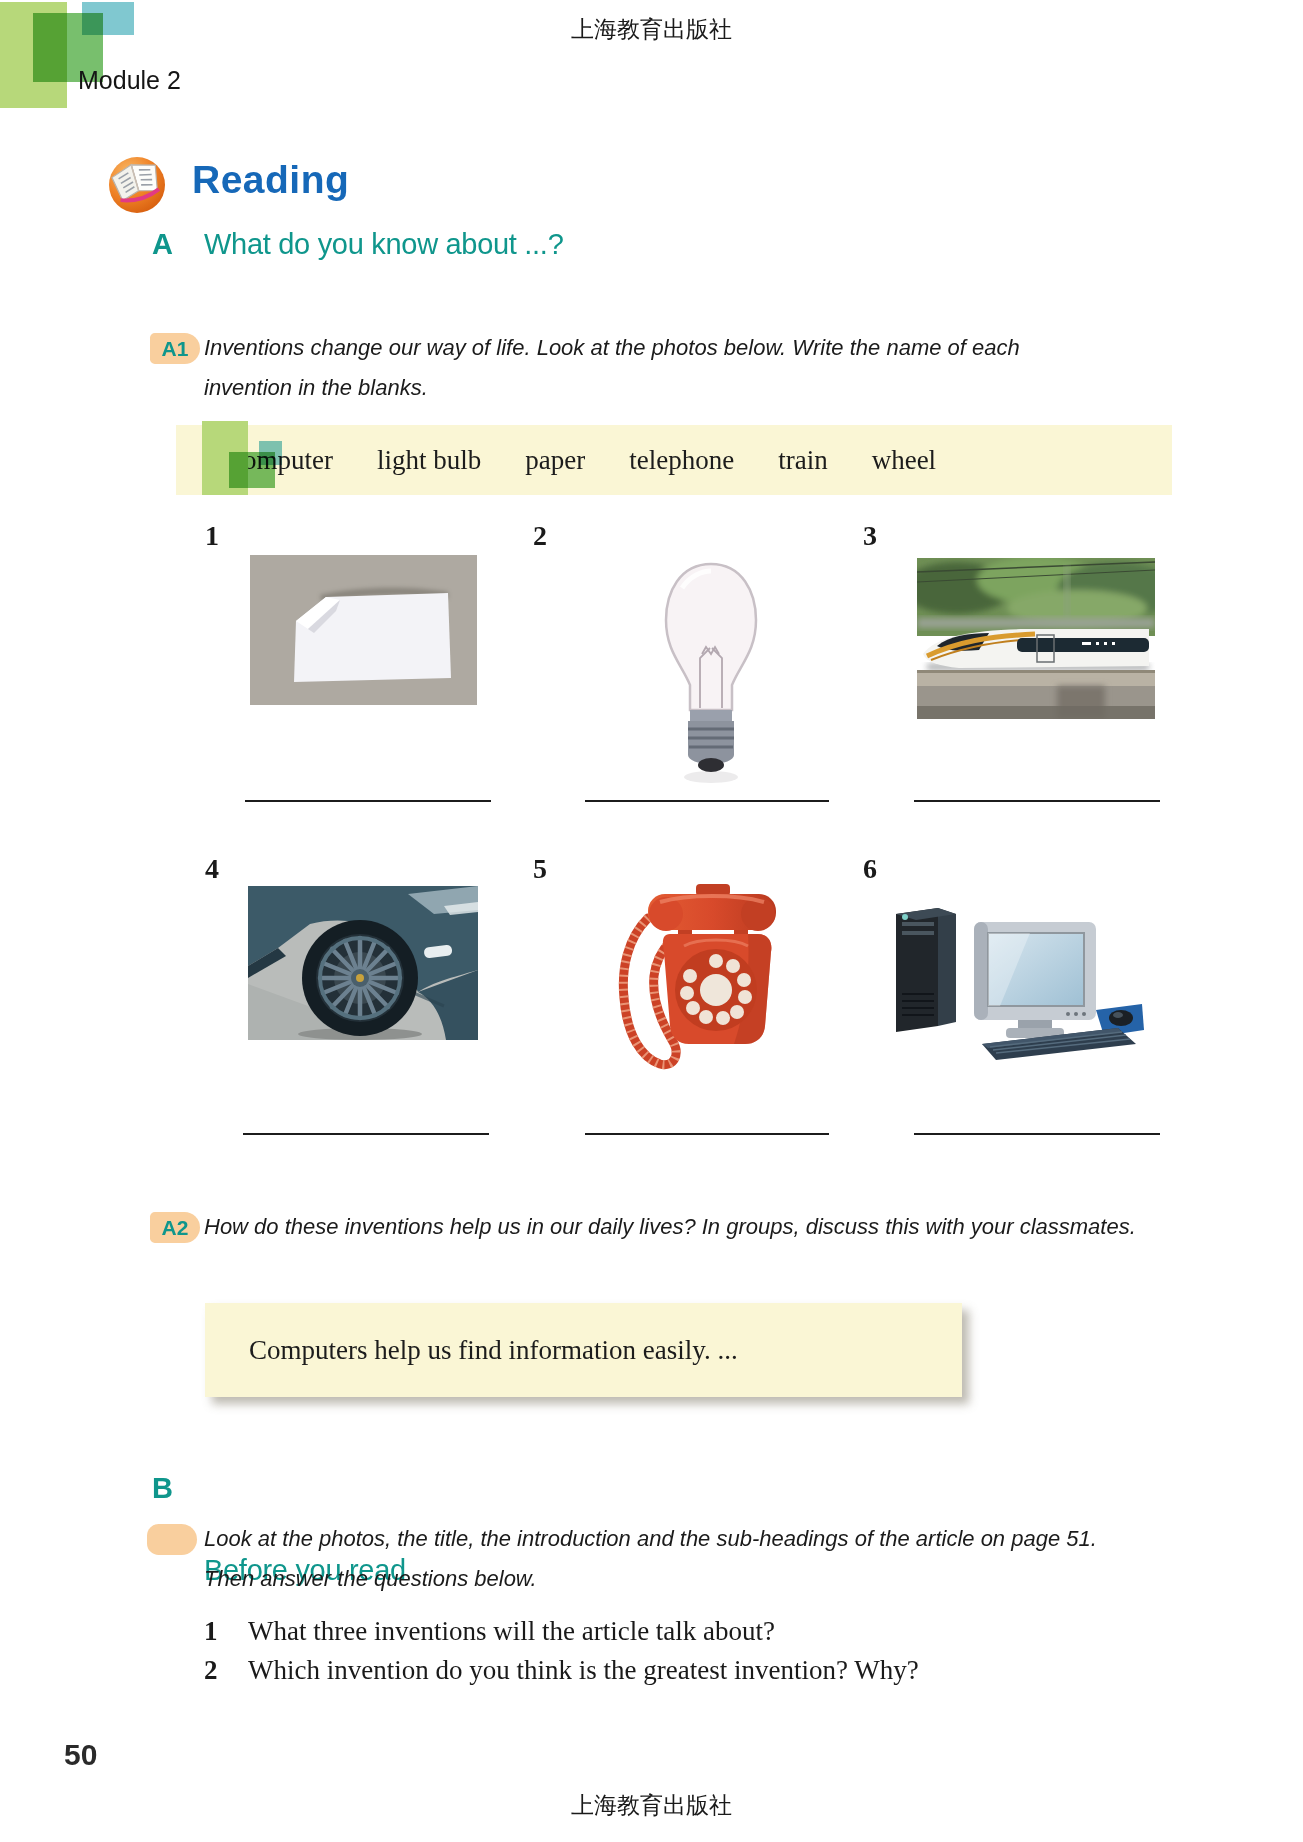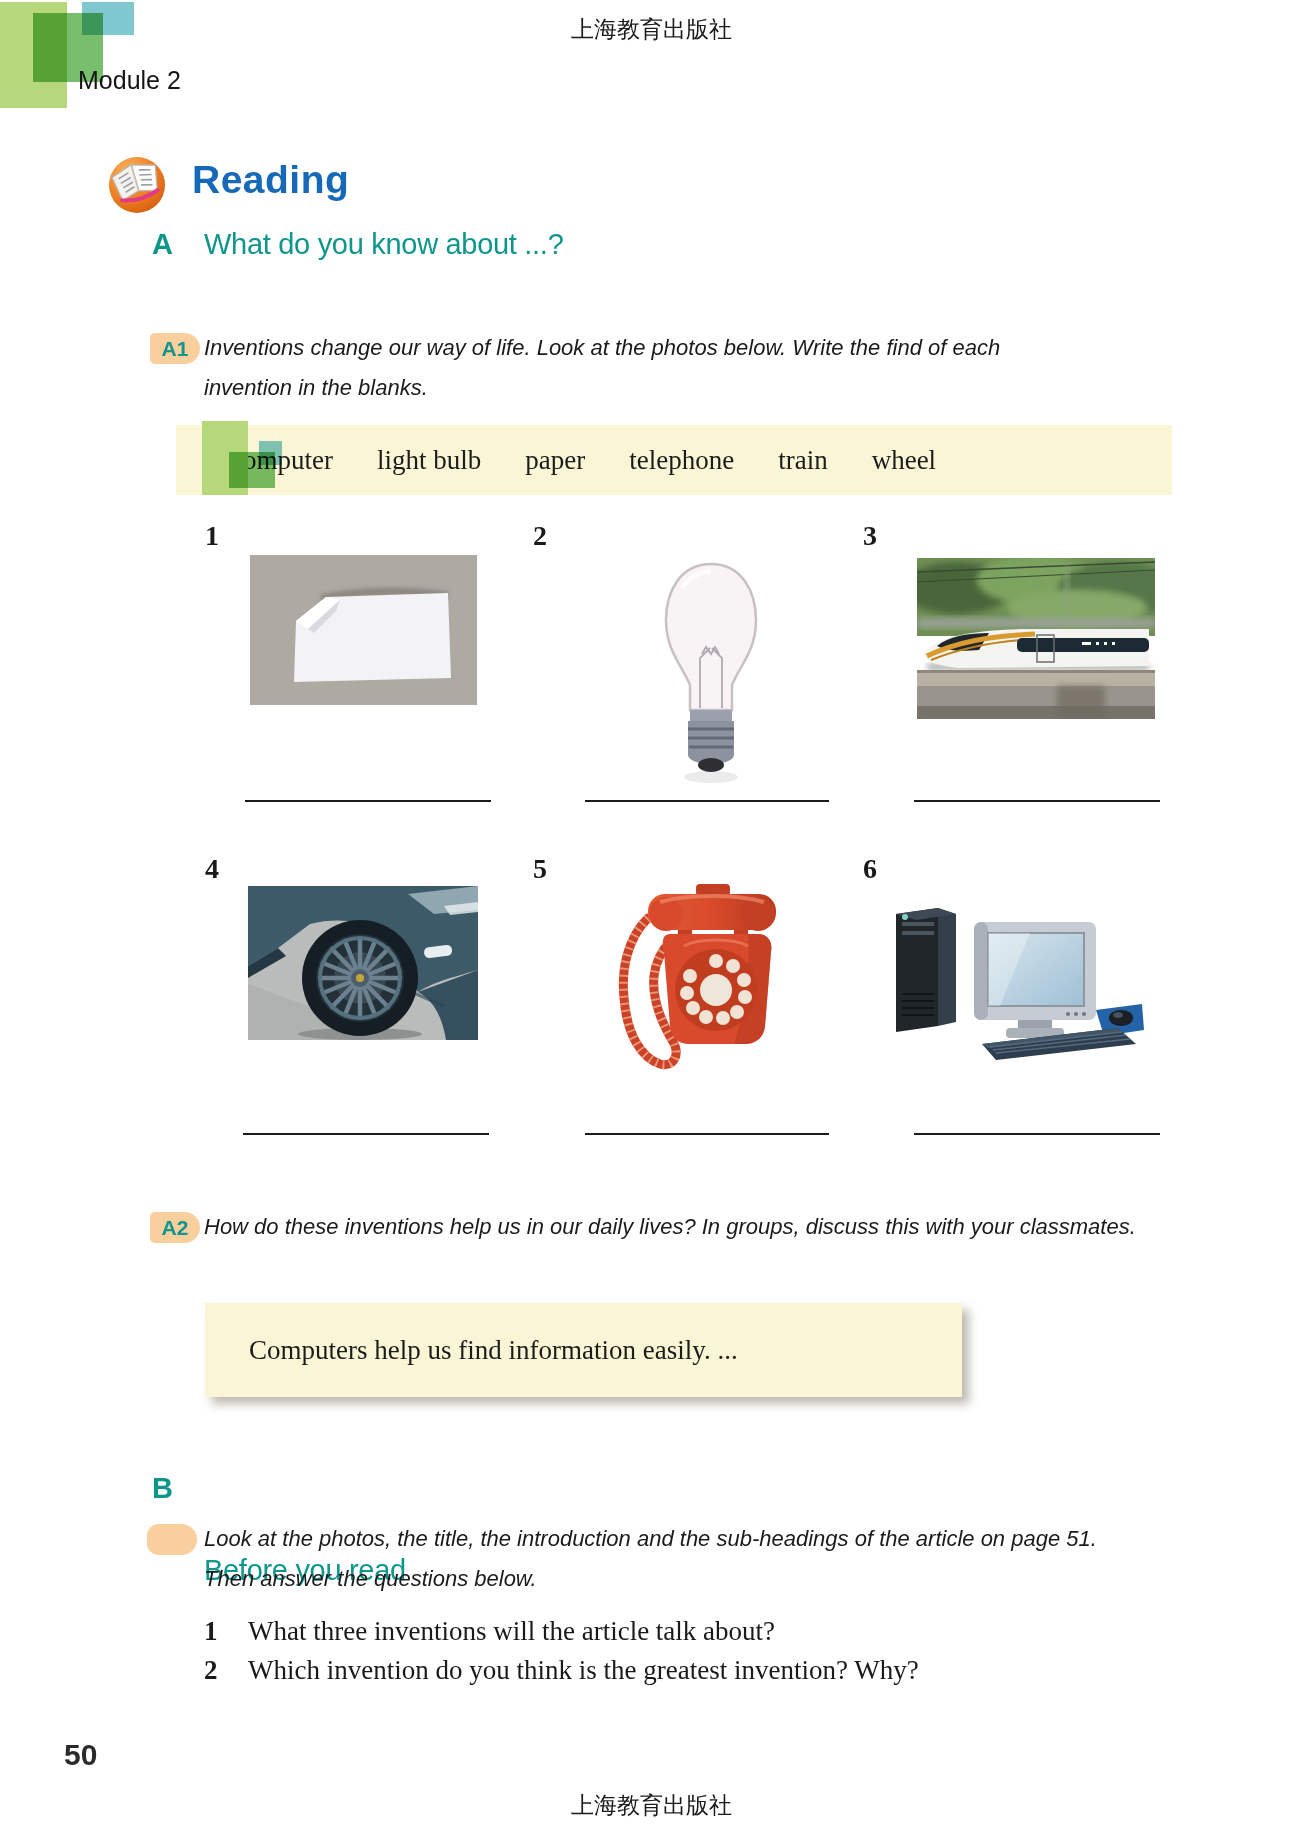--- a/index.html
+++ b/index.html
@@ -98,21 +98,21 @@
         <path d="M11 45 Q31 53 51 45" stroke="#e23a84" stroke-width="4" fill="none"></path>
       </g>
     </svg>
   </div>
   <div class="abs reading-title">Reading</div>
 
   <div class="abs sect-letter" style="left:152px;top:228px">A</div>
   <div class="abs sect-title" style="left:204px;top:228px">What do you know about ...?</div>
 
   <div class="abs badge" style="left:150px;top:333px">A1</div>
-  <div class="abs instr" style="left:204px;top:328px;width:886px">Inventions change our way of life. Look at the photos below. Write the find of each invention in the blanks.</div>
+  <div class="abs instr" style="left:204px;top:328px;width:886px">Inventions change our way of life. Look at the photos below. Write the name of each invention in the blanks.</div>
 
   <div class="abs word-bank">
     <span>computer</span>
     <span>light bulb</span>
     <span>paper</span>
     <span>telephone</span>
     <span>train</span>
     <span>wheel</span>
   </div>
   <div class="sq light abs" style="left:202px;top:421px;width:46px;height:74px"></div>

